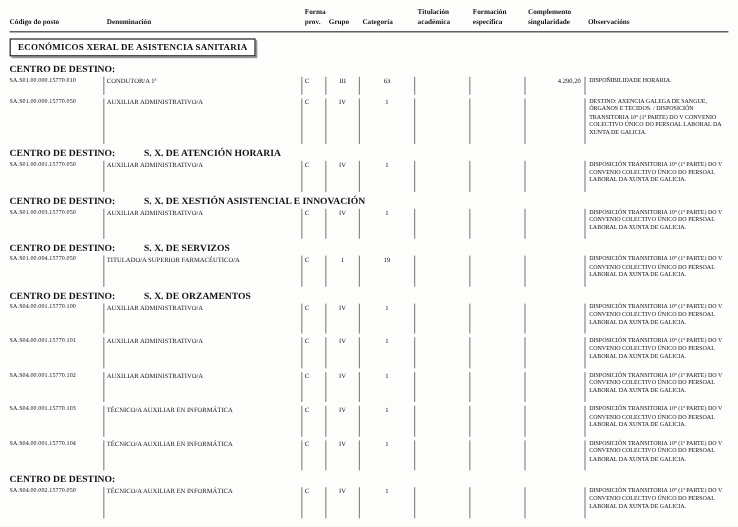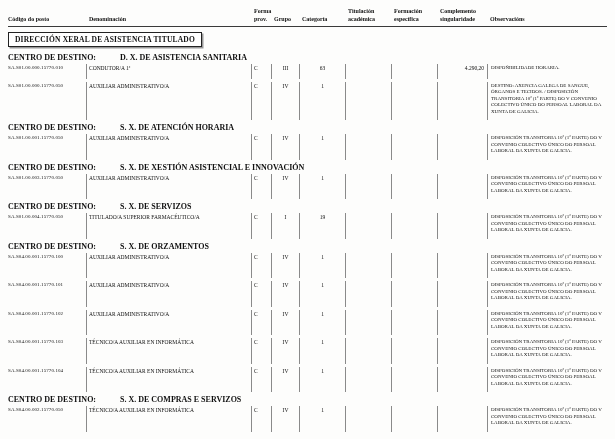--- a/index.html
+++ b/index.html
@@ -53,23 +53,22 @@
       <div class="hcell c4">Categoría</div>
       <div class="hcell c5">Titulación
 académica</div>
       <div class="hcell c6">Formación
 específica</div>
       <div class="hcell c7">Complemento
 singularidade</div>
       <div class="hcell c8">Observacións</div>
     </div>
   <div>
-      <div class="section"><div class="section-box">DIRECCIÓN XERAL DE ASISTENCIA TITULADO</div><div class="centro">
+      <div class="section"><div class="section-box">ECONÓMICOS XERAL DE ASISTENCIA SANITARIA</div><div class="centro">
           <div class="centro-label">CENTRO DE DESTINO:</div>
-          <div class="centro-name">D. X. DE ASISTENCIA SANITARIA</div>
         </div><div class="trow">
           <div class="cell c0">SA.S01.00.000.15770.010</div>
           <div class="cell c1">CONDUTOR/A 1ª</div>
           <div class="cell c2">C</div>
           <div class="cell c3">III</div>
           <div class="cell c4">63</div>
           <div class="cell c5"></div>
           <div class="cell c6"></div>
           <div class="cell c7">4.290,20</div>
           <div class="cell c8">DISPOÑIBILIDADE HORARIA.</div>
@@ -171,21 +170,20 @@
           <div class="cell c1">TÉCNICO/A AUXILIAR EN INFORMÁTICA</div>
           <div class="cell c2">C</div>
           <div class="cell c3">IV</div>
           <div class="cell c4">1</div>
           <div class="cell c5"></div>
           <div class="cell c6"></div>
           <div class="cell c7"></div>
           <div class="cell c8">DISPOSICIÓN TRANSITORIA 10ª (1ª PARTE) DO V CONVENIO COLECTIVO ÚNICO DO PERSOAL LABORAL DA XUNTA DE GALICIA.</div>
         </div><div class="centro">
           <div class="centro-label">CENTRO DE DESTINO:</div>
-          <div class="centro-name">S. X. DE COMPRAS E SERVIZOS</div>
         </div><div class="trow">
           <div class="cell c0">SA.S04.00.002.15770.050</div>
           <div class="cell c1">TÉCNICO/A AUXILIAR EN INFORMÁTICA</div>
           <div class="cell c2">C</div>
           <div class="cell c3">IV</div>
           <div class="cell c4">1</div>
           <div class="cell c5"></div>
           <div class="cell c6"></div>
           <div class="cell c7"></div>
           <div class="cell c8">DISPOSICIÓN TRANSITORIA 10ª (1ª PARTE) DO V CONVENIO COLECTIVO ÚNICO DO PERSOAL LABORAL DA XUNTA DE GALICIA.</div>

